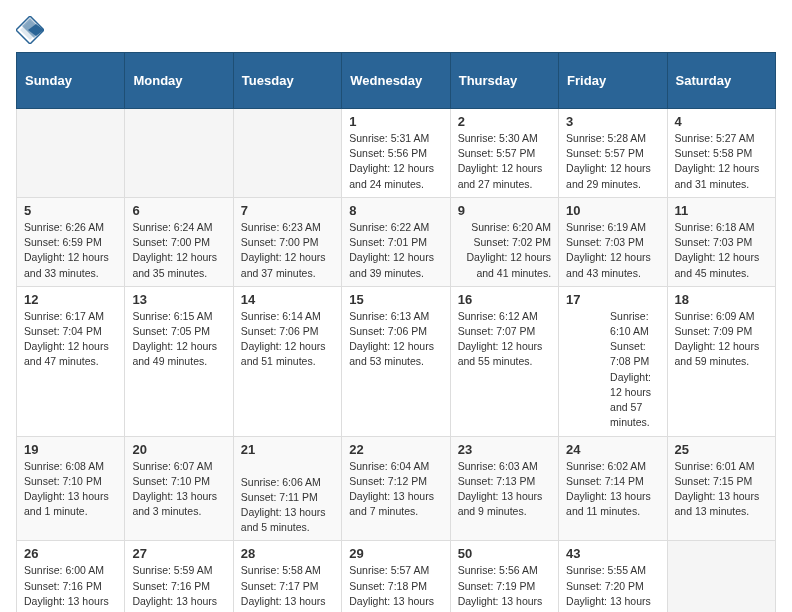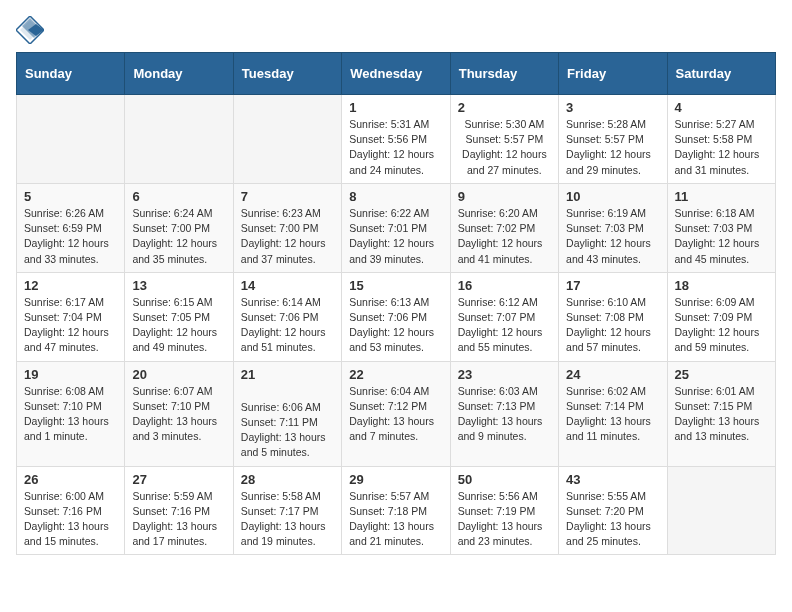--- a/index.html
+++ b/index.html
@@ -48,21 +48,21 @@
     .calendar {
       width: 100%;
       border-collapse: collapse;
       border: 1px solid #ccc;
       margin-top: 8px;
     }
     .calendar th {
       background: #2a6496;
       color: #fff;
       text-align: left;
-      padding: 13px 8px;
+      padding: 20px 8px;
       font-size: 13px;
       font-weight: bold;
       border: 1px solid #1e4f75;
     }
     .calendar td {
       vertical-align: top;
       padding: 5px 7px;
       border: 1px solid #ddd;
       width: 108px;
       min-height: 80px;
@@ -132,21 +132,21 @@
         <td class="empty-cell"></td>
         <td>
           <span class="day-num">1</span>
           <div class="day-info" style="white-space: pre-line;">Sunrise: 5:31 AM
 Sunset: 5:56 PM
 Daylight: 12 hours
 and 24 minutes.</div>
         </td>
         <td>
           <span class="day-num">2</span>
-          <div class="day-info" style="white-space: pre-line; text-align: center;">Sunrise: 5:30 AM
+          <div class="day-info" style="white-space: pre-line;">Sunrise: 5:30 AM
 Sunset: 5:57 PM
 Daylight: 12 hours
 and 27 minutes.</div>
         </td>
         <td>
           <span class="day-num">3</span>
           <div class="day-info" style="white-space: pre-line;">Sunrise: 5:28 AM
 Sunset: 5:57 PM
 Daylight: 12 hours
 and 29 minutes.</div>
@@ -183,21 +183,21 @@
         </td>
         <td>
           <span class="day-num">8</span>
           <div class="day-info" style="white-space: pre-line;">Sunrise: 6:22 AM
 Sunset: 7:01 PM
 Daylight: 12 hours
 and 39 minutes.</div>
         </td>
         <td>
           <span class="day-num">9</span>
-          <div class="day-info" style="white-space: pre-line;">Sunrise: 6:20 AM
+          <div class="day-info" style="white-space: pre-line; text-align: right;">Sunrise: 6:20 AM
 Sunset: 7:02 PM
 Daylight: 12 hours
 and 41 minutes.</div>
         </td>
         <td>
           <span class="day-num">10</span>
           <div class="day-info" style="white-space: pre-line;">Sunrise: 6:19 AM
 Sunset: 7:03 PM
 Daylight: 12 hours
 and 43 minutes.</div>
@@ -241,21 +241,21 @@
         </td>
         <td>
           <span class="day-num">16</span>
           <div class="day-info" style="white-space: pre-line;">Sunrise: 6:12 AM
 Sunset: 7:07 PM
 Daylight: 12 hours
 and 55 minutes.</div>
         </td>
         <td>
           <span class="day-num">17</span>
-          <div class="day-info" style="white-space: pre-line;">Sunrise: 6:10 AM
+          <div class="day-info" style="white-space: pre-line; margin-left: 44px;">Sunrise: 6:10 AM
 Sunset: 7:08 PM
 Daylight: 12 hours
 and 57 minutes.</div>
         </td>
         <td>
           <span class="day-num">18</span>
           <div class="day-info" style="white-space: pre-line;">Sunrise: 6:09 AM
 Sunset: 7:09 PM
 Daylight: 12 hours
 and 59 minutes.</div>

